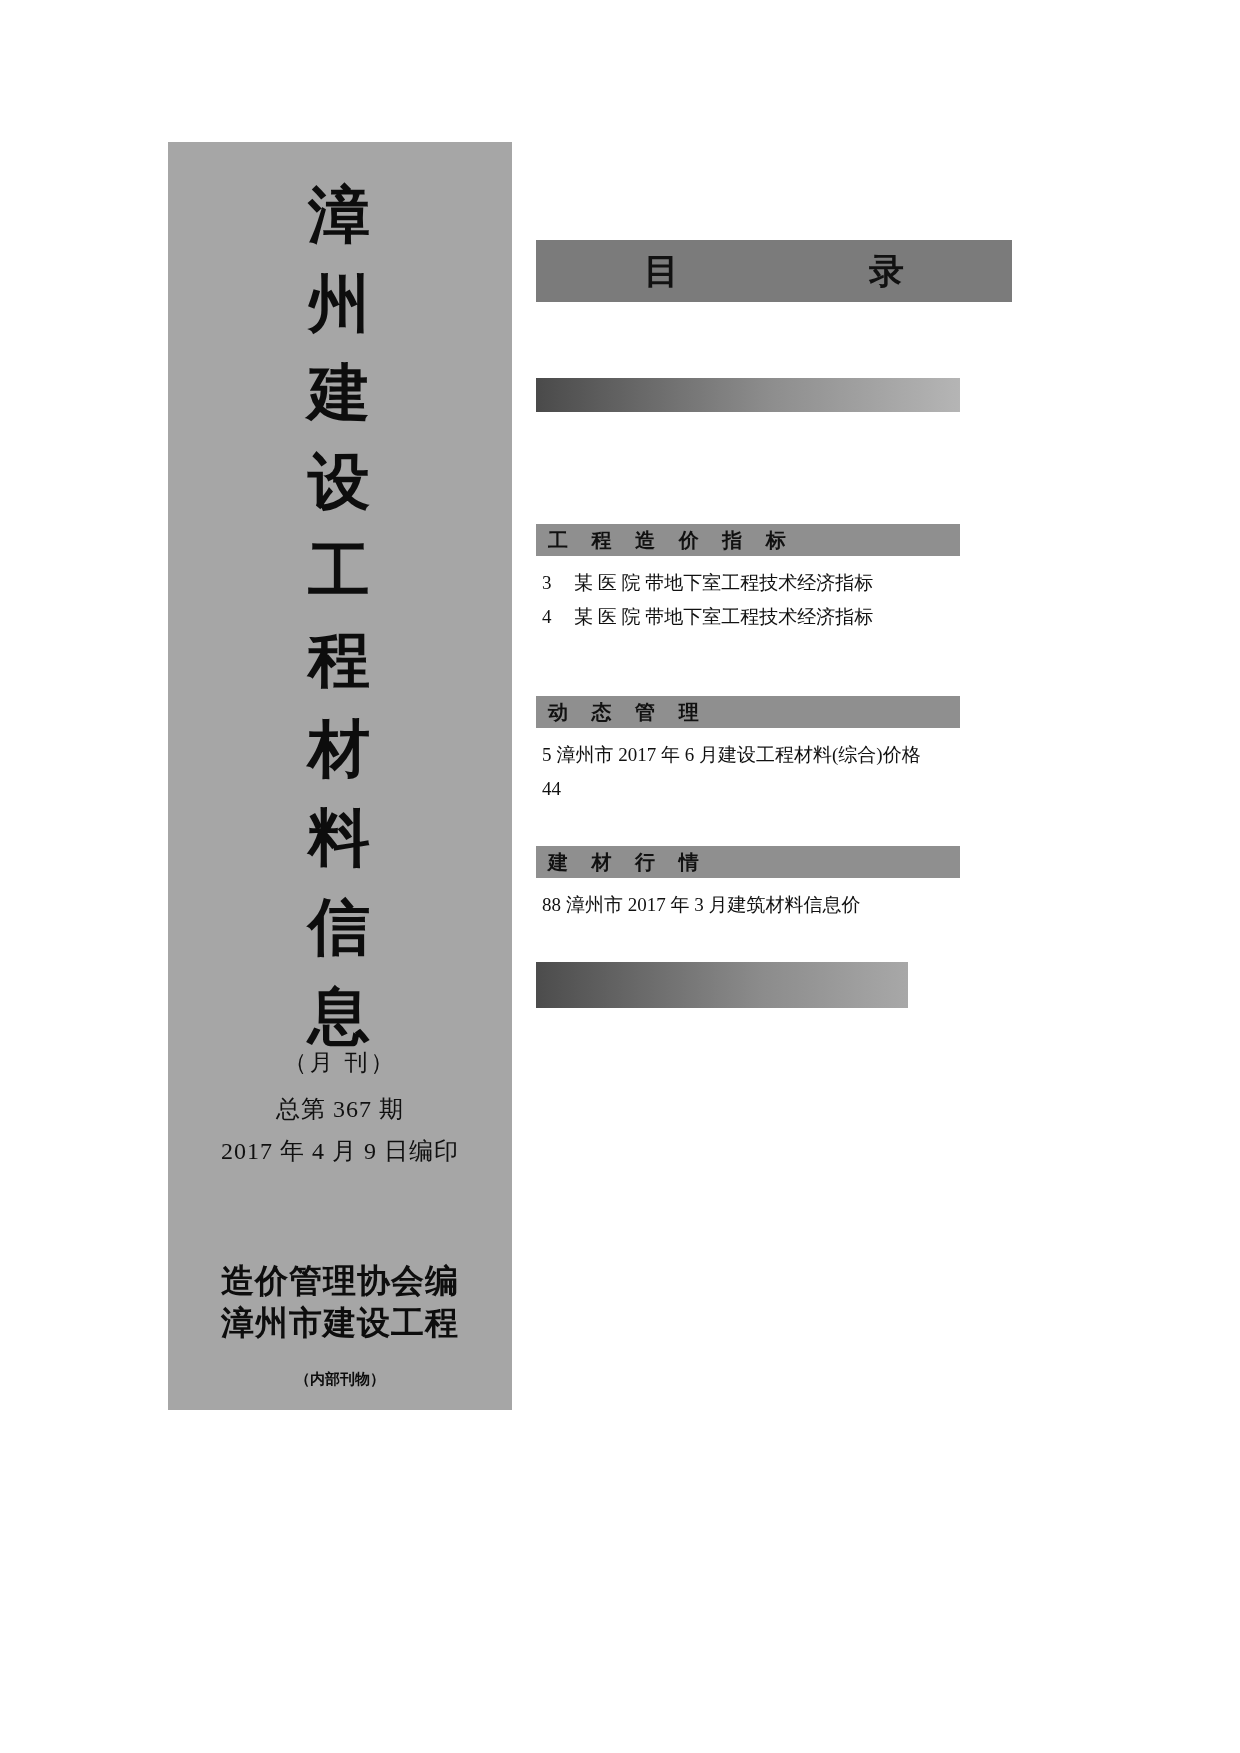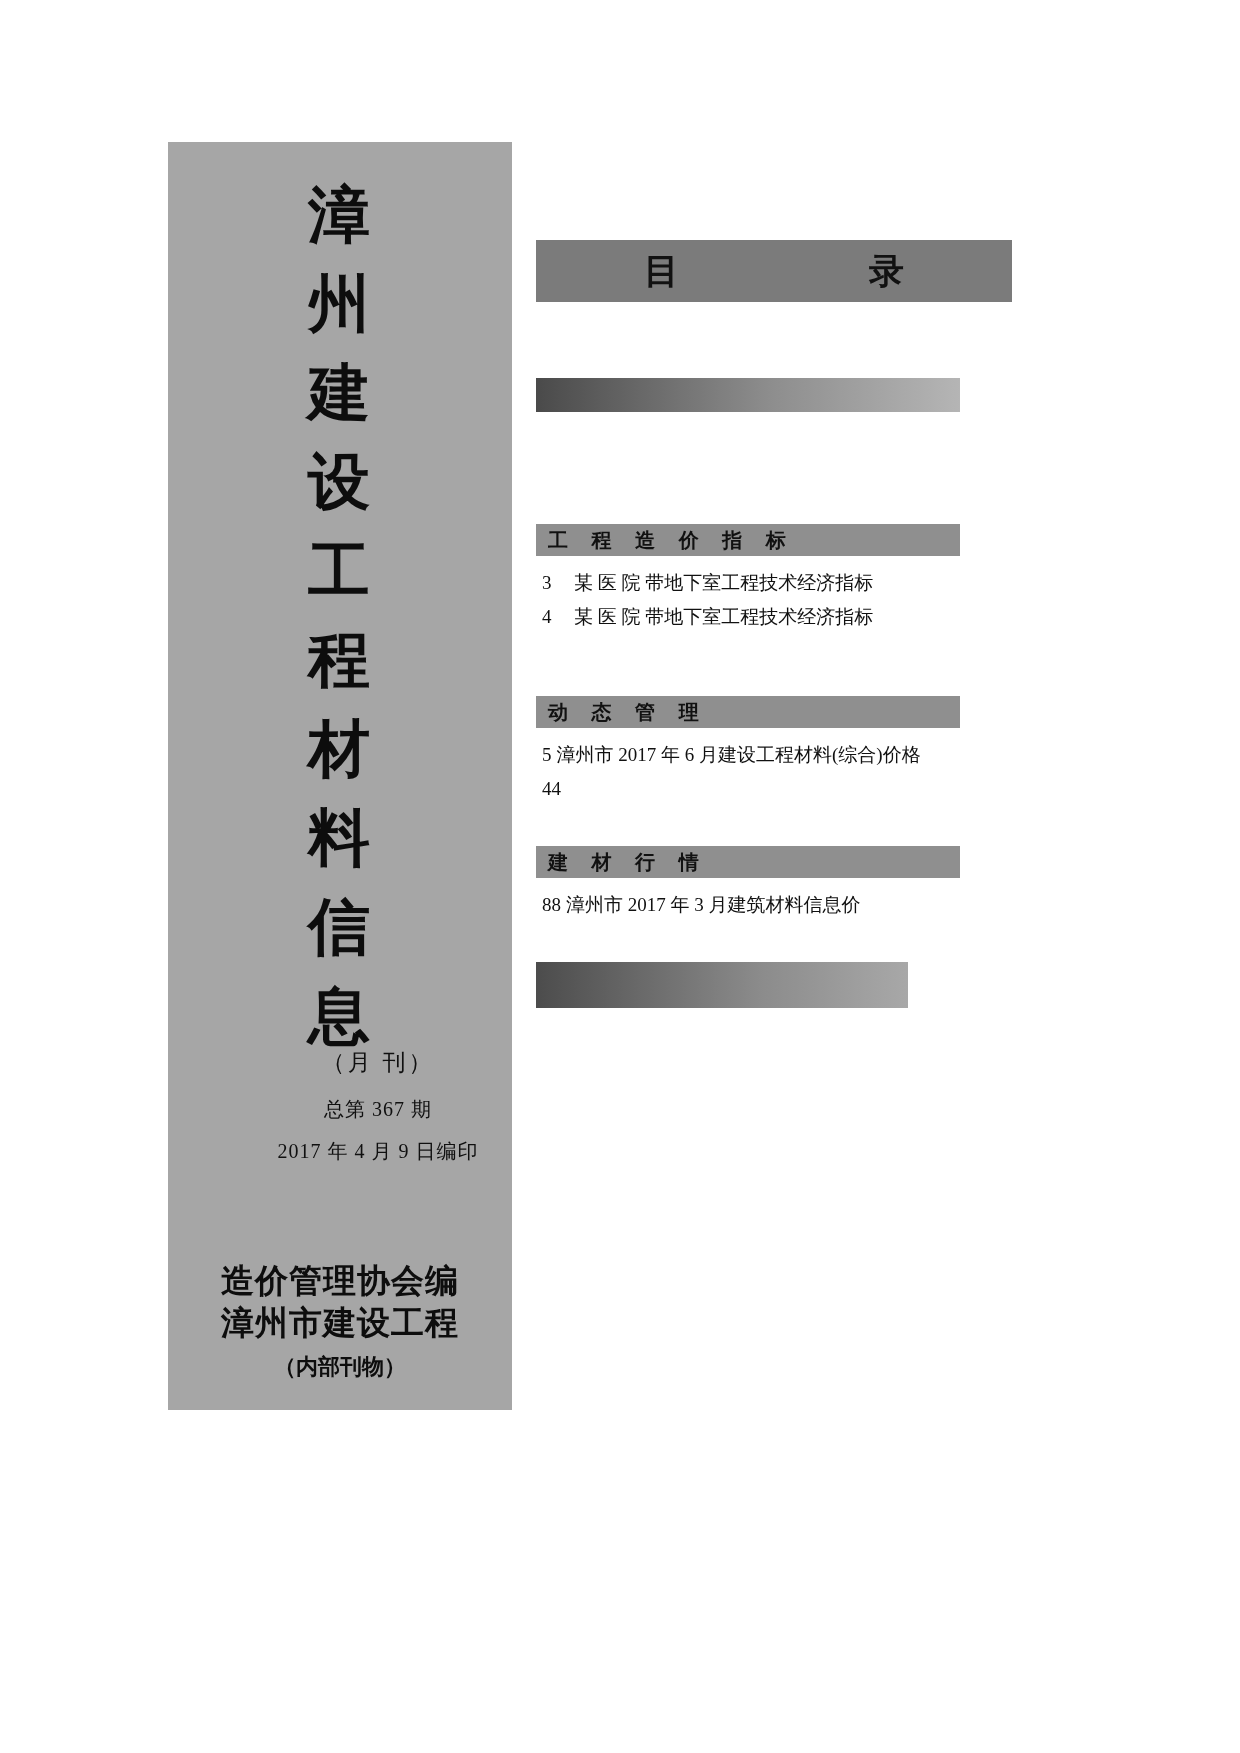--- a/index.html
+++ b/index.html
@@ -41,26 +41,25 @@
     font-weight: 700;
     color: #0d0d0d;
     letter-spacing: 2px;
   }
   .cover-sub {
     position: absolute;
     left: 0;
     top: 900px;
     width: 344px;
     text-align: center;
-    margin-left: 38px;
   }
   .cover-sub .line {
     display: block;
     font-family: "Liberation Serif", serif;
-    font-size: 20px;
+    font-size: 24px;
     line-height: 42px;
     color: #101010;
     letter-spacing: 1px;
   }
   .cover-sub .line.monthly {
     font-size: 23px;
     letter-spacing: 3px;
     margin-bottom: 4px;
   }
   .cover-org {
@@ -74,23 +73,23 @@
     display: block;
     font-family: "DejaVu Sans", "Liberation Sans", sans-serif;
     font-size: 33px;
     line-height: 42px;
     font-weight: 700;
     color: #0d0d0d;
     letter-spacing: 1px;
   }
   .cover-org .internal {
     display: block;
-    margin-top: 8px;
+    margin-top: 20px;
     font-family: Liberation Sans, sans-serif;
-    font-size: 22px;
+    font-size: 15px;
     font-weight: 700;
     line-height: 30px;
     color: #0d0d0d;
   }
 
   
   .toc {
     position: absolute;
     left: 536px;
     top: 240px;

